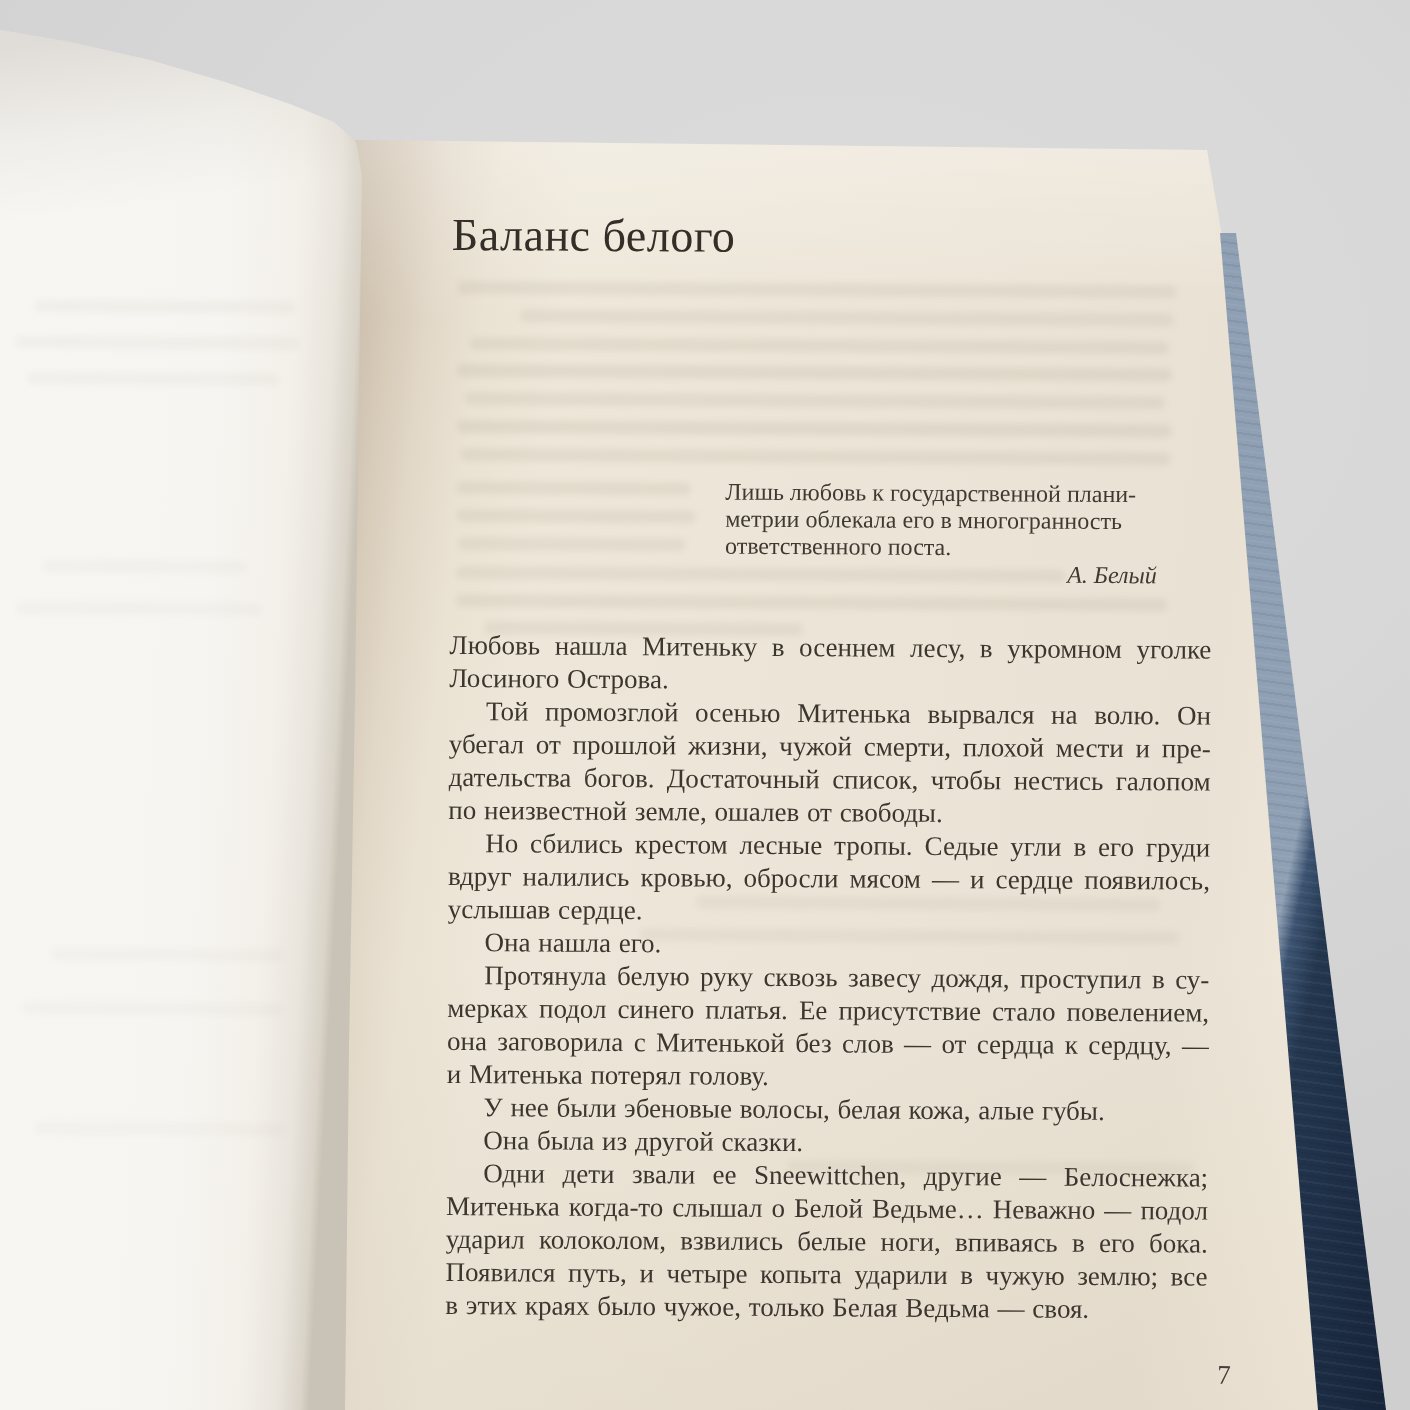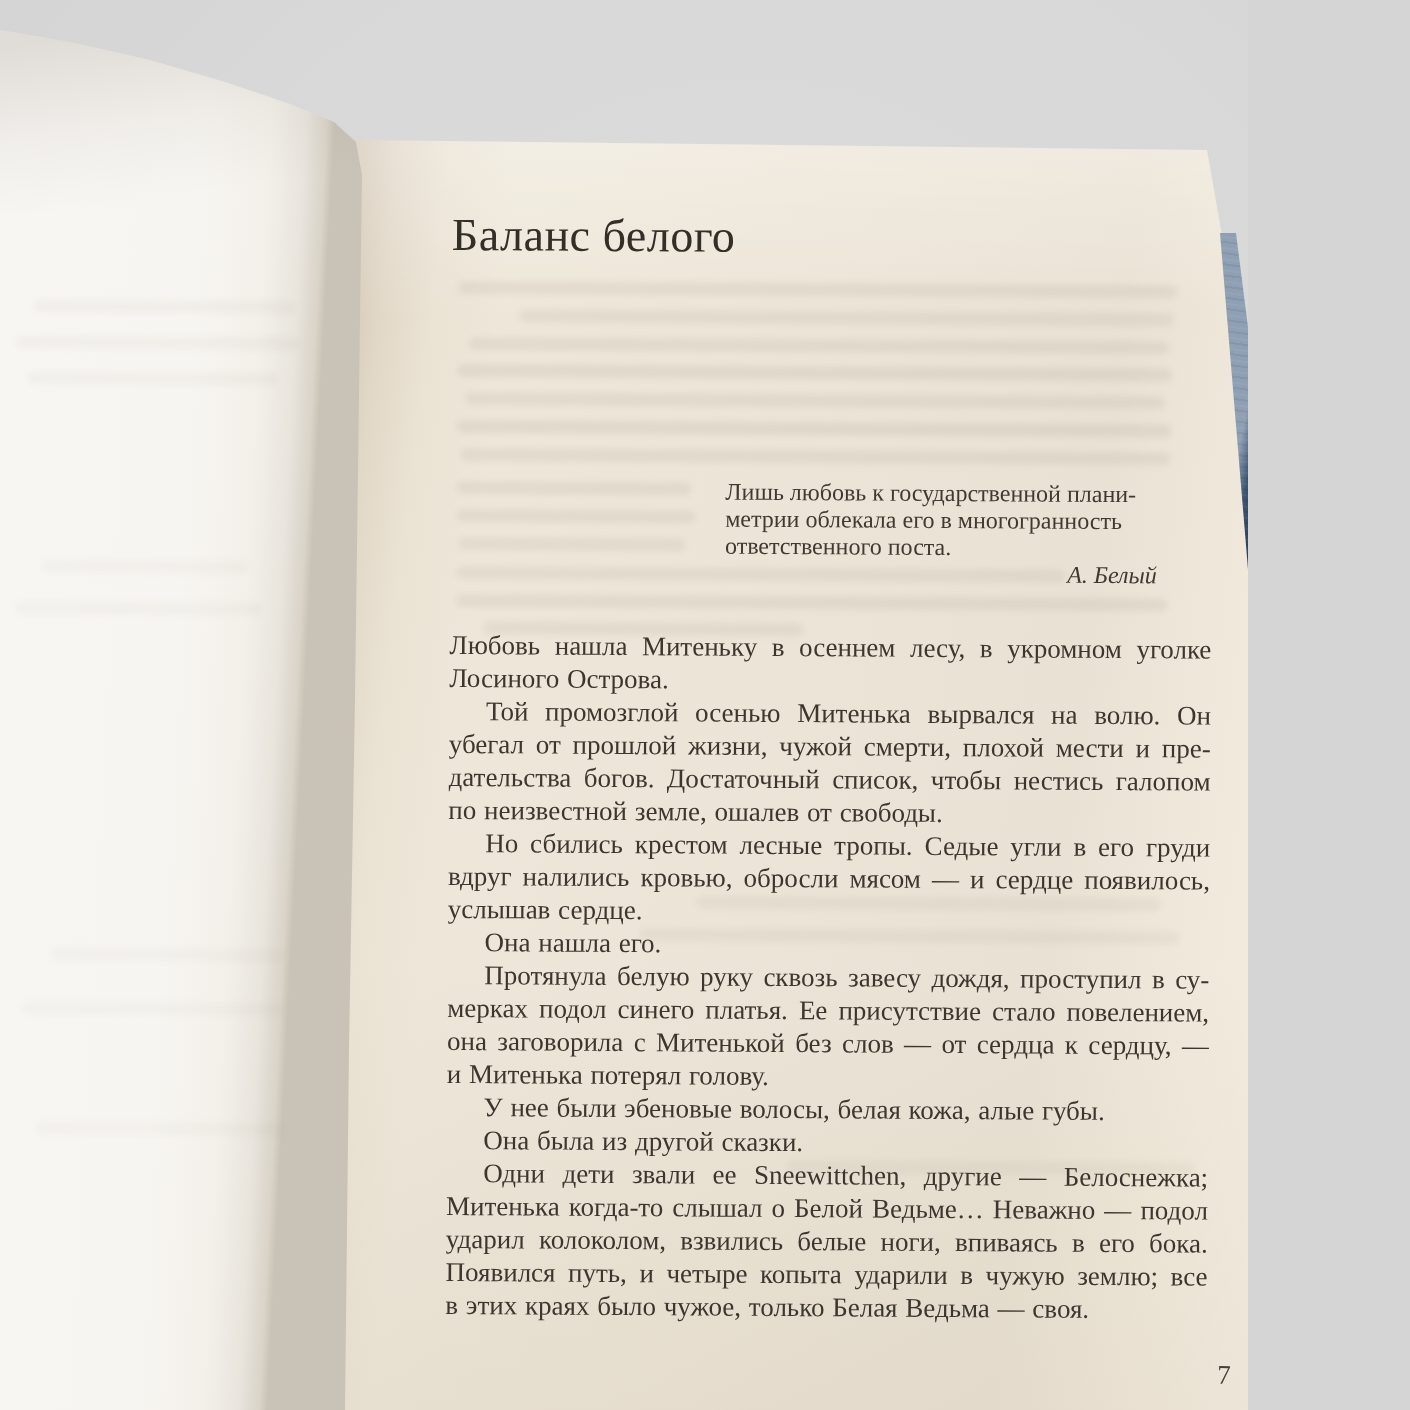--- a/index.html
+++ b/index.html
@@ -1,16 +1,16 @@
 <!DOCTYPE html>
 <html><head>
 <meta charset="utf-8">
 <style>
   html,body{margin:0;padding:0;background:#d6d5d5;}
-  .scene{position:relative;width:1248px;height:1410px;overflow:hidden;
+  .scene{position:relative;width:1410px;height:1410px;overflow:hidden;
          font-family:"Liberation Serif","DejaVu Serif",serif;}
   .layer{position:absolute;inset:0;}
 
   
   .backdrop{background:radial-gradient(1300px 1000px at 60% 25%,
             #dddcdd 0%, #d9d8d8 45%, #d0cfcf 100%);}
 
   
   .right-page{
     clip-path:polygon(352px 140px,1207px 150px,1222px 236px,1332px 1410px,340px 1410px);

